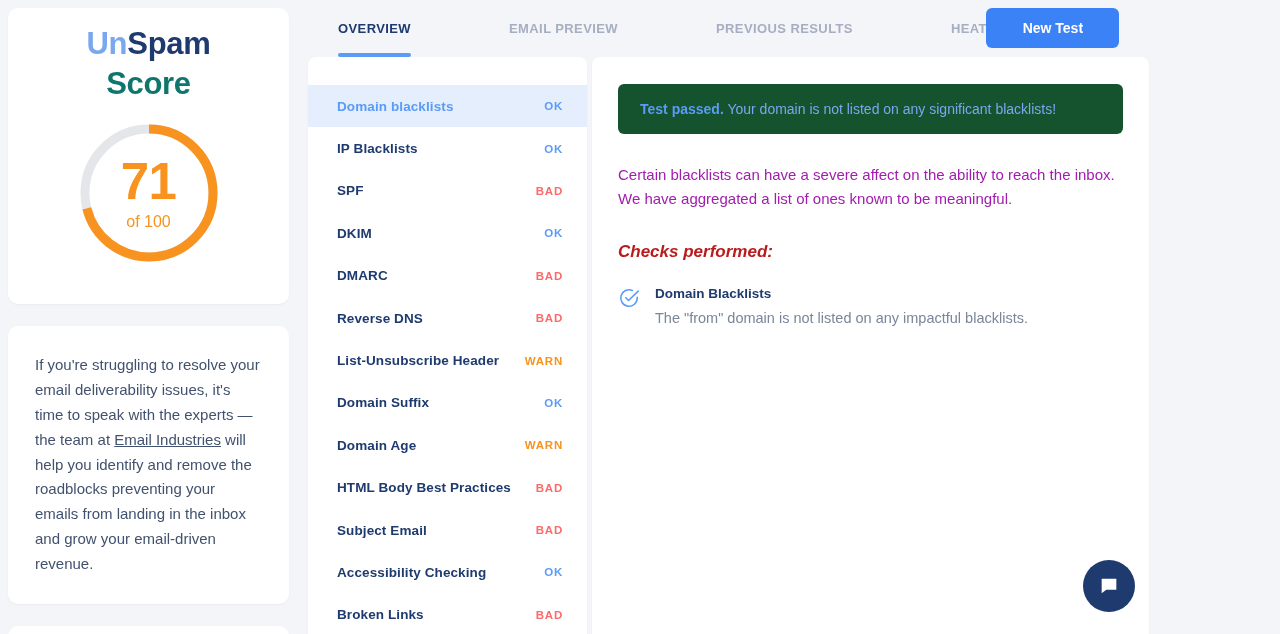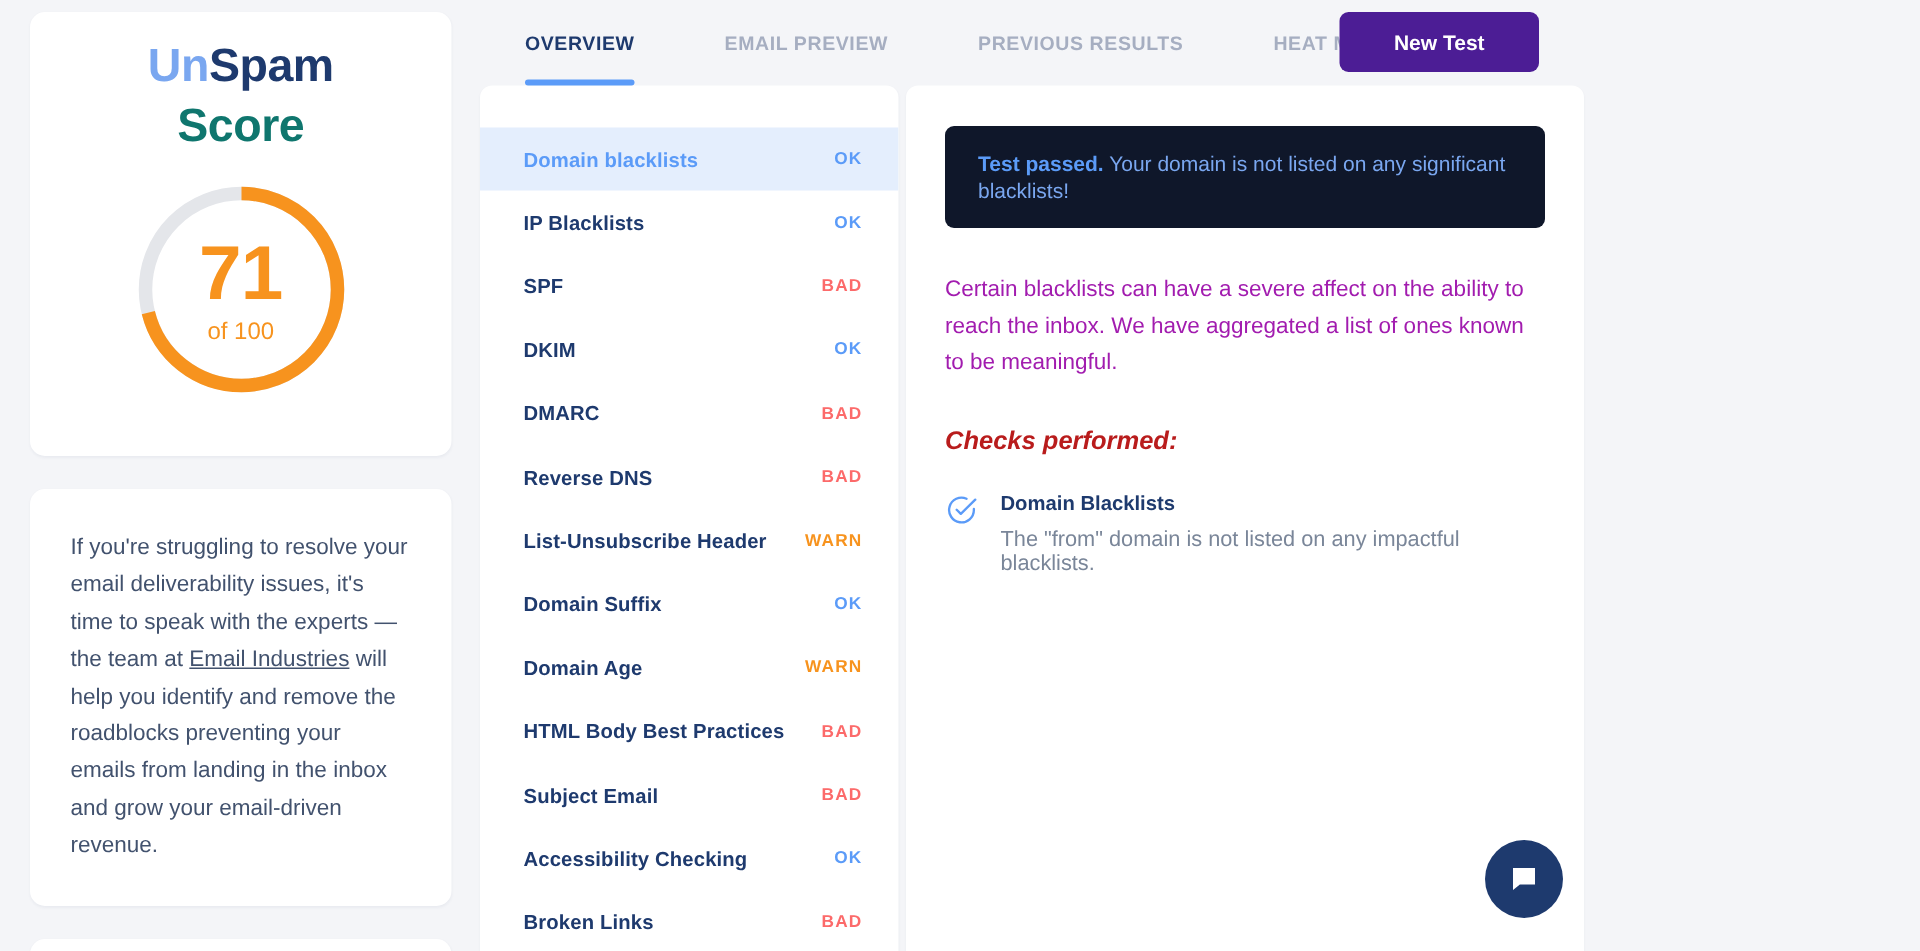--- a/index.html
+++ b/index.html
@@ -17,21 +17,20 @@
     color: #253858;
     -webkit-font-smoothing: antialiased;
   }
 
   .app {
     position: relative;
     width: 1052px;
     height: 634px;
     display: flex;
     align-items: flex-start;
-    margin-left: 12px;
   }
 
   
   .left-col {
     width: 300px;
     flex: 0 0 300px;
     padding: 8px 0 0 8px;
     height: 634px;
     overflow: hidden;
   }
@@ -117,21 +116,21 @@
   }
 
   .topbar {
     height: 57px;
     display: flex;
     align-items: center;
     padding-left: 38px;
     position: relative;
   }
 
-  .tabs { display: flex; align-items: center; height: 57px; }
+  .tabs { display: flex; align-items: center; height: 57px; gap: 38px; }
 
   .tab {
     font-size: 13px;
     font-weight: bold;
     letter-spacing: 0.4px;
     color: #a6aec1;
     margin-right: 60px;
     height: 57px;
     display: flex;
     align-items: center;
@@ -150,21 +149,21 @@
     background: #5b9bf8;
     border-radius: 2px;
   }
 
   .new-test-btn {
     position: absolute;
     right: 38px;
     top: 8px;
     width: 133px;
     height: 40px;
-    background: #4c1d95;
+    background: #3b82f6;
     color: #fff;
     border: none;
     border-radius: 6px;
     font-family: "Liberation Sans", sans-serif;
     font-size: 14px;
     font-weight: bold;
     cursor: pointer;
   }
 
   .panels {
@@ -218,21 +217,21 @@
     margin-left: 5px;
     margin-right: 8px;
     background: #fff;
     border-radius: 8px 8px 0 0;
     height: 577px;
     padding: 27px 26px 0 26px;
     box-shadow: 0 1px 2px rgba(36,54,96,.05);
   }
 
   .banner {
-    background: #0f172a;
+    background: #14532d;
     border-radius: 6px;
     padding: 16px 22px;
     font-size: 14px;
     line-height: 1.3;
   }
   .banner .strong { color: #5b9bf8; font-weight: bold; }
   .banner .rest   { color: #7aa7f0; }
 
   .detail-desc {
     margin-top: 29px;

